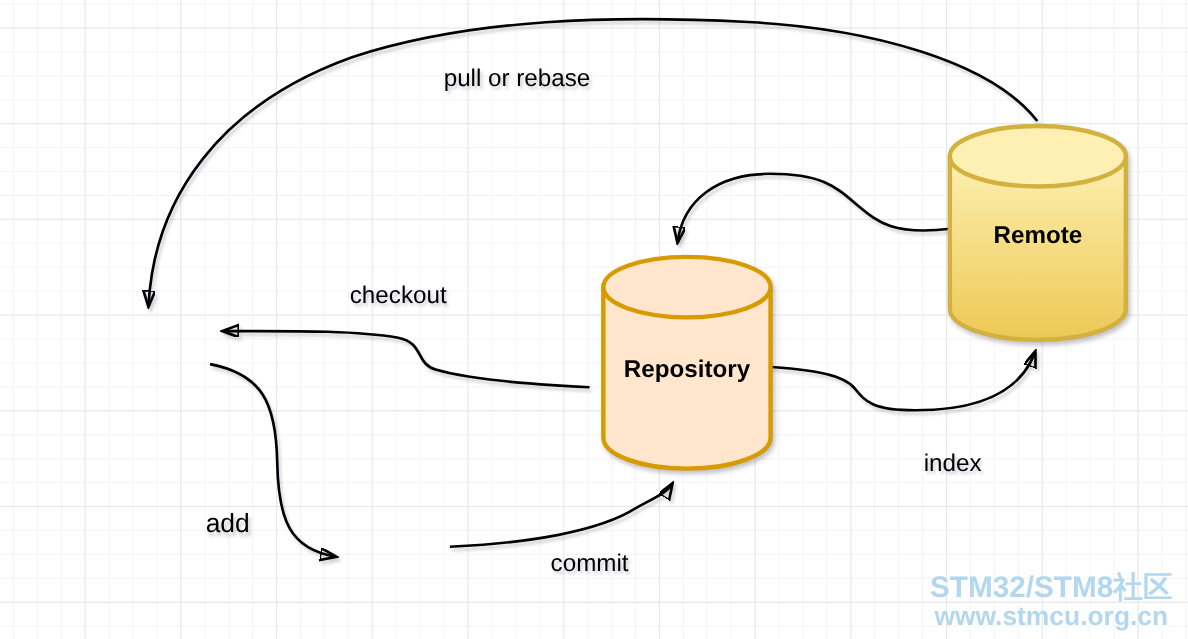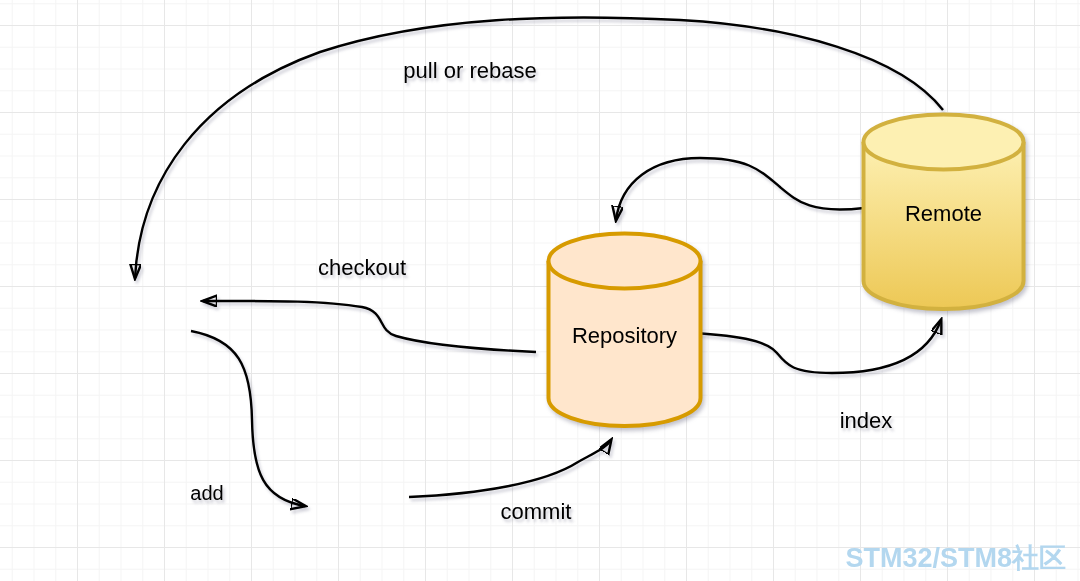--- a/index.html
+++ b/index.html
@@ -12,33 +12,33 @@
     background-image:
       linear-gradient(#e7e7e7 1px, transparent 1px),
       linear-gradient(90deg, #e7e7e7 1px, transparent 1px),
       linear-gradient(#f4f4f4 1px, transparent 1px),
       linear-gradient(90deg, #f4f4f4 1px, transparent 1px);
     background-size:87px 87px, 87px 87px, 21.75px 21.75px, 21.75px 21.75px;
     background-position:-10px 25px;
   }
   .edges{position:absolute;left:0;top:0;filter:drop-shadow(2px 3px 1.5px rgba(80,80,110,0.28));}
   .edges path{fill:none;stroke:#000;stroke-width:2.4;}
-  .node{position:absolute;filter:drop-shadow(2px 3px 2px rgba(80,80,110,0.35));}
+  .node{position:absolute;filter:drop-shadow(2px 3px 2px rgba(80,80,110,0.35));font-weight:bold;}
   .node svg{position:absolute;left:0;top:0;width:100%;height:100%;overflow:visible;}
   .node .lbl{
     position:absolute;left:50%;width:100%;text-align:center;
     transform:translate(-50%,-50%);
     font-size:22px;color:#000;white-space:nowrap;
   }
   .edge-label{
     position:absolute;transform:translate(-50%,-50%);
     font-size:22px;color:#000;white-space:nowrap;
     text-shadow:2px 3px 3px rgba(80,80,110,0.30);
   }
-  .edge-label.big{font-size:20px;margin-top:16px;}
+  .edge-label.big{font-size:24px;}
   #watermark{
     position:absolute;right:14px;bottom:8px;
     text-align:center;font-weight:bold;line-height:1.02;
     color:#b3d7ef;
   }
   #watermark .wm1{font-size:27px;}
   #watermark .wm2{font-size:24px;}
 </style>
 </head>
 <body>
@@ -84,15 +84,16 @@
   </div>
 
   <div class="edge-label" style="left:470px;top:71px;">pull or rebase</div>
   <div class="edge-label" style="left:362px;top:268px;">checkout</div>
   <div class="edge-label big" style="left:207px;top:477px;">add</div>
   <div class="edge-label" style="left:536px;top:512px;">commit</div>
   <div class="edge-label" style="left:866px;top:421px;">index</div>
 
   <div id="watermark">
     <div class="wm1">STM32/STM8社区</div>
+    <div class="wm2">www.stmcu.org.cn</div>
   </div>
 
 </div>
 
 </body></html>

